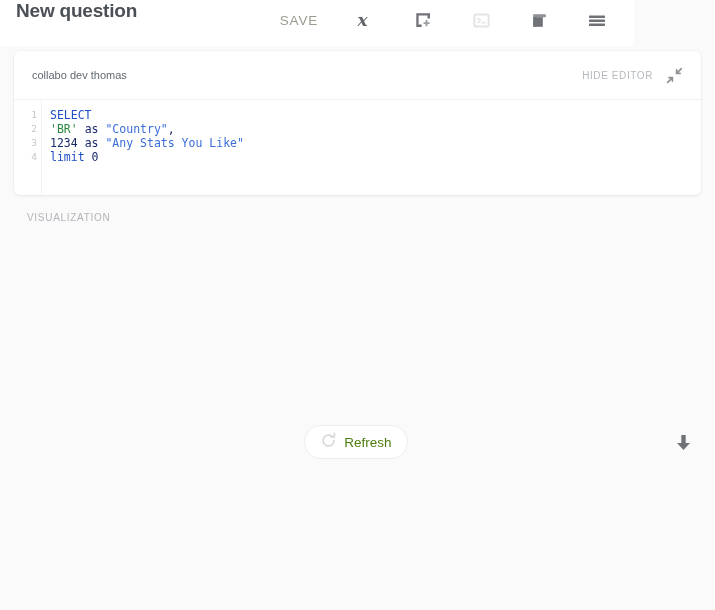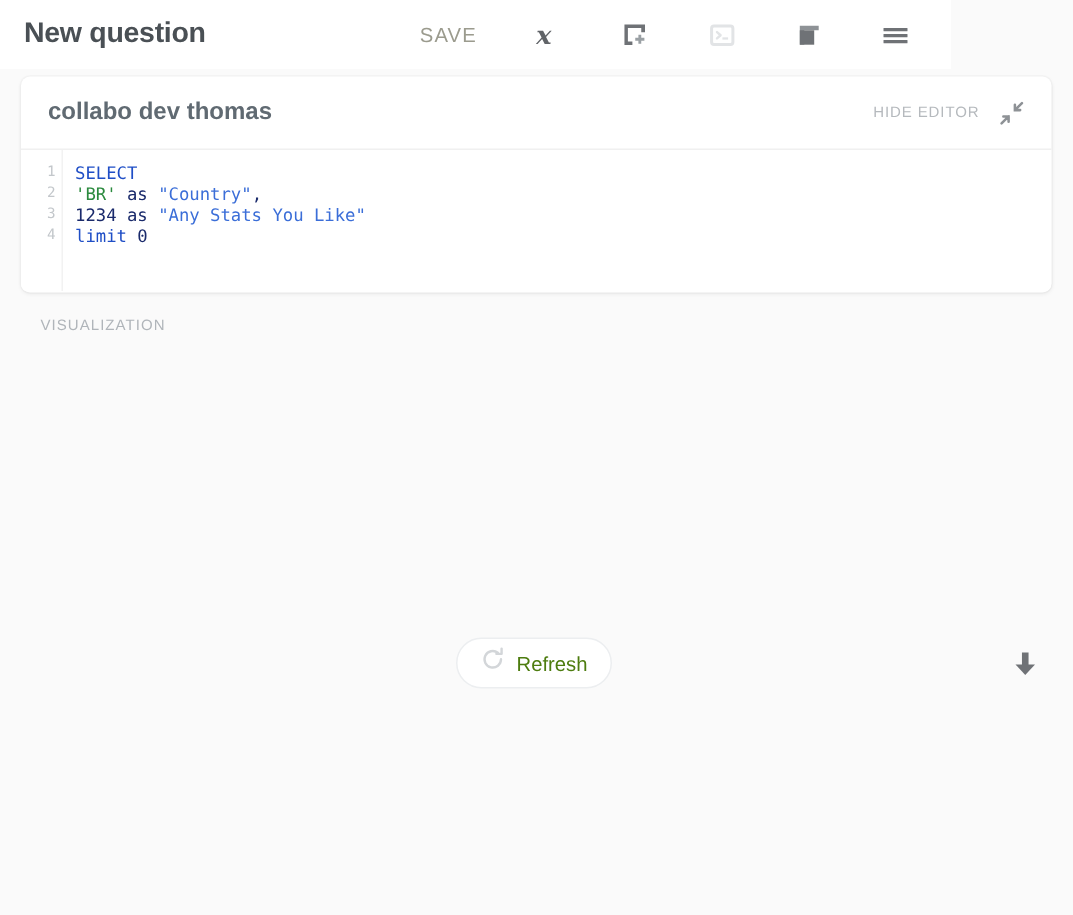--- a/index.html
+++ b/index.html
@@ -16,21 +16,21 @@
     width: 715px; height: 610px;
     overflow: hidden;
     background: #fafafa;
   }
 
   
   .topbar {
     position: absolute; top: 0; left: 0;
     width: 634px; height: 46px;
     background: #ffffff;
-    display: flex; align-items: center;
+    display: flex; align-items: flex-start;
     padding: 0 16px;
   }
   .title-block { display: flex; align-items: baseline; }
   .q-title {
     font-size: 19px; font-weight: bold; color: #4a5055;
     letter-spacing: -0.2px;
   }
   .q-sub {
     margin-left: 10px; font-size: 13px; color: #8a9196;
   }
@@ -62,21 +62,21 @@
     box-shadow: 0 1px 3px rgba(0,0,0,0.07), 0 0 0 1px rgba(0,0,0,0.02);
     overflow: hidden;
   }
   .editor-head {
     height: 49px;
     display: flex; align-items: center;
     padding: 0 14px 0 18px;
     border-bottom: 1px solid #f0f0f0;
   }
   .db-name {
-    font-size: 16px; color: #606a72; font-weight: bold;
+    font-size: 11px; color: #606a72; font-weight: normal;
   }
   .editor-head-right {
     margin-left: auto; display: flex; align-items: center; gap: 8px;
   }
   .hide-editor {
     font-size: 10px; color: #b5b9bd; letter-spacing: 0.6px;
     cursor: pointer;
   }
   .contract-icon { width: 26px; height: 26px; display:flex; align-items:center; justify-content:center; cursor:pointer; }
 

